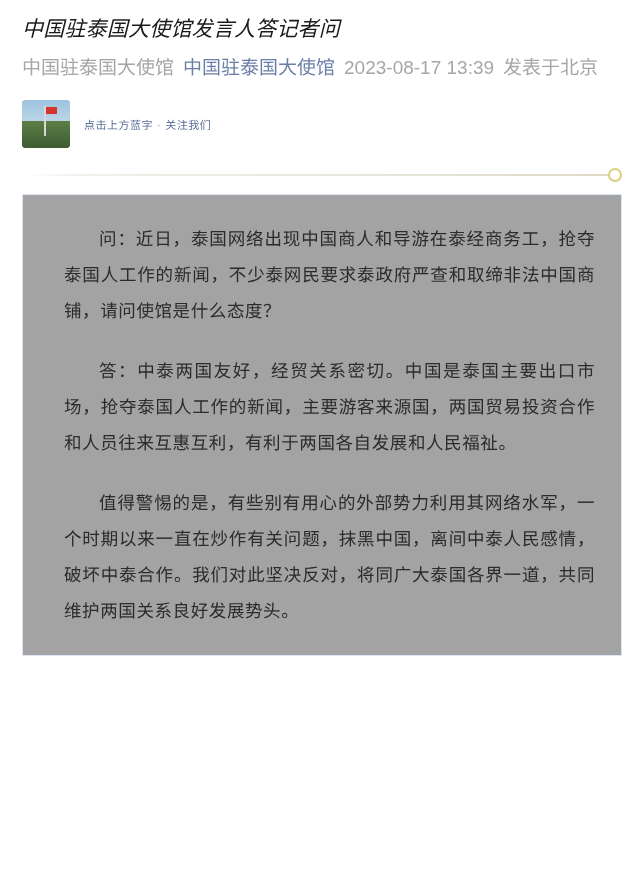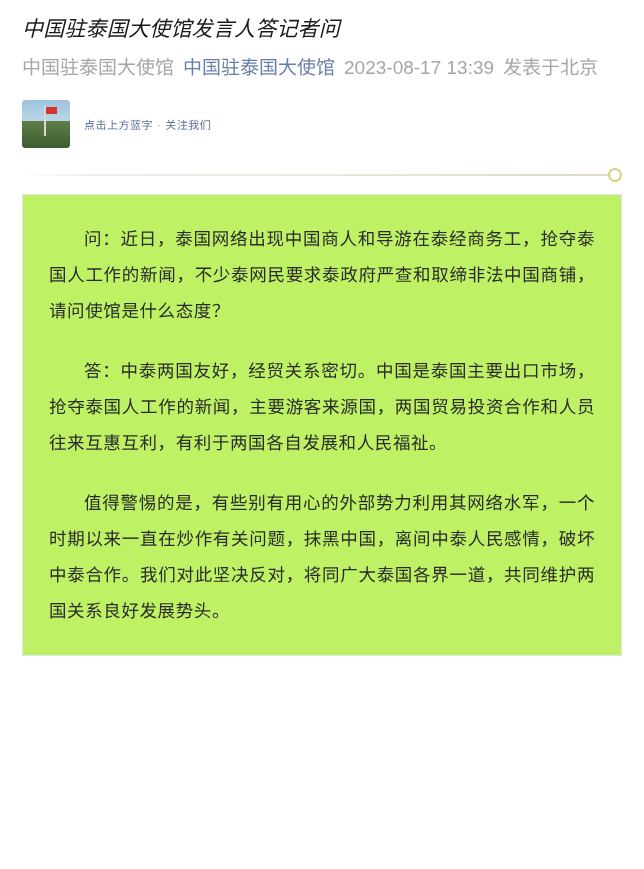--- a/index.html
+++ b/index.html
@@ -114,22 +114,22 @@
     border-radius: 50%;
     border: 2px solid #d9d07f;
     background: #ffffff;
     box-sizing: border-box;
   }
 
   
   .content-box {
     margin-top: 10px;
     border: 1px solid #dbe6f2;
-    background: #bef264;
-    padding: 26px 26px 26px 26px;
+    background: #a3a3a3;
+    padding: 26px 26px 26px 41px;
     box-sizing: border-box;
   }
   .content-box p {
     margin: 0 0 24px 0;
     font-size: 17.5px;
     line-height: 36px;
     color: #2b2b2b;
     text-align: justify;
     text-indent: 2em;
     letter-spacing: 0.6px;

